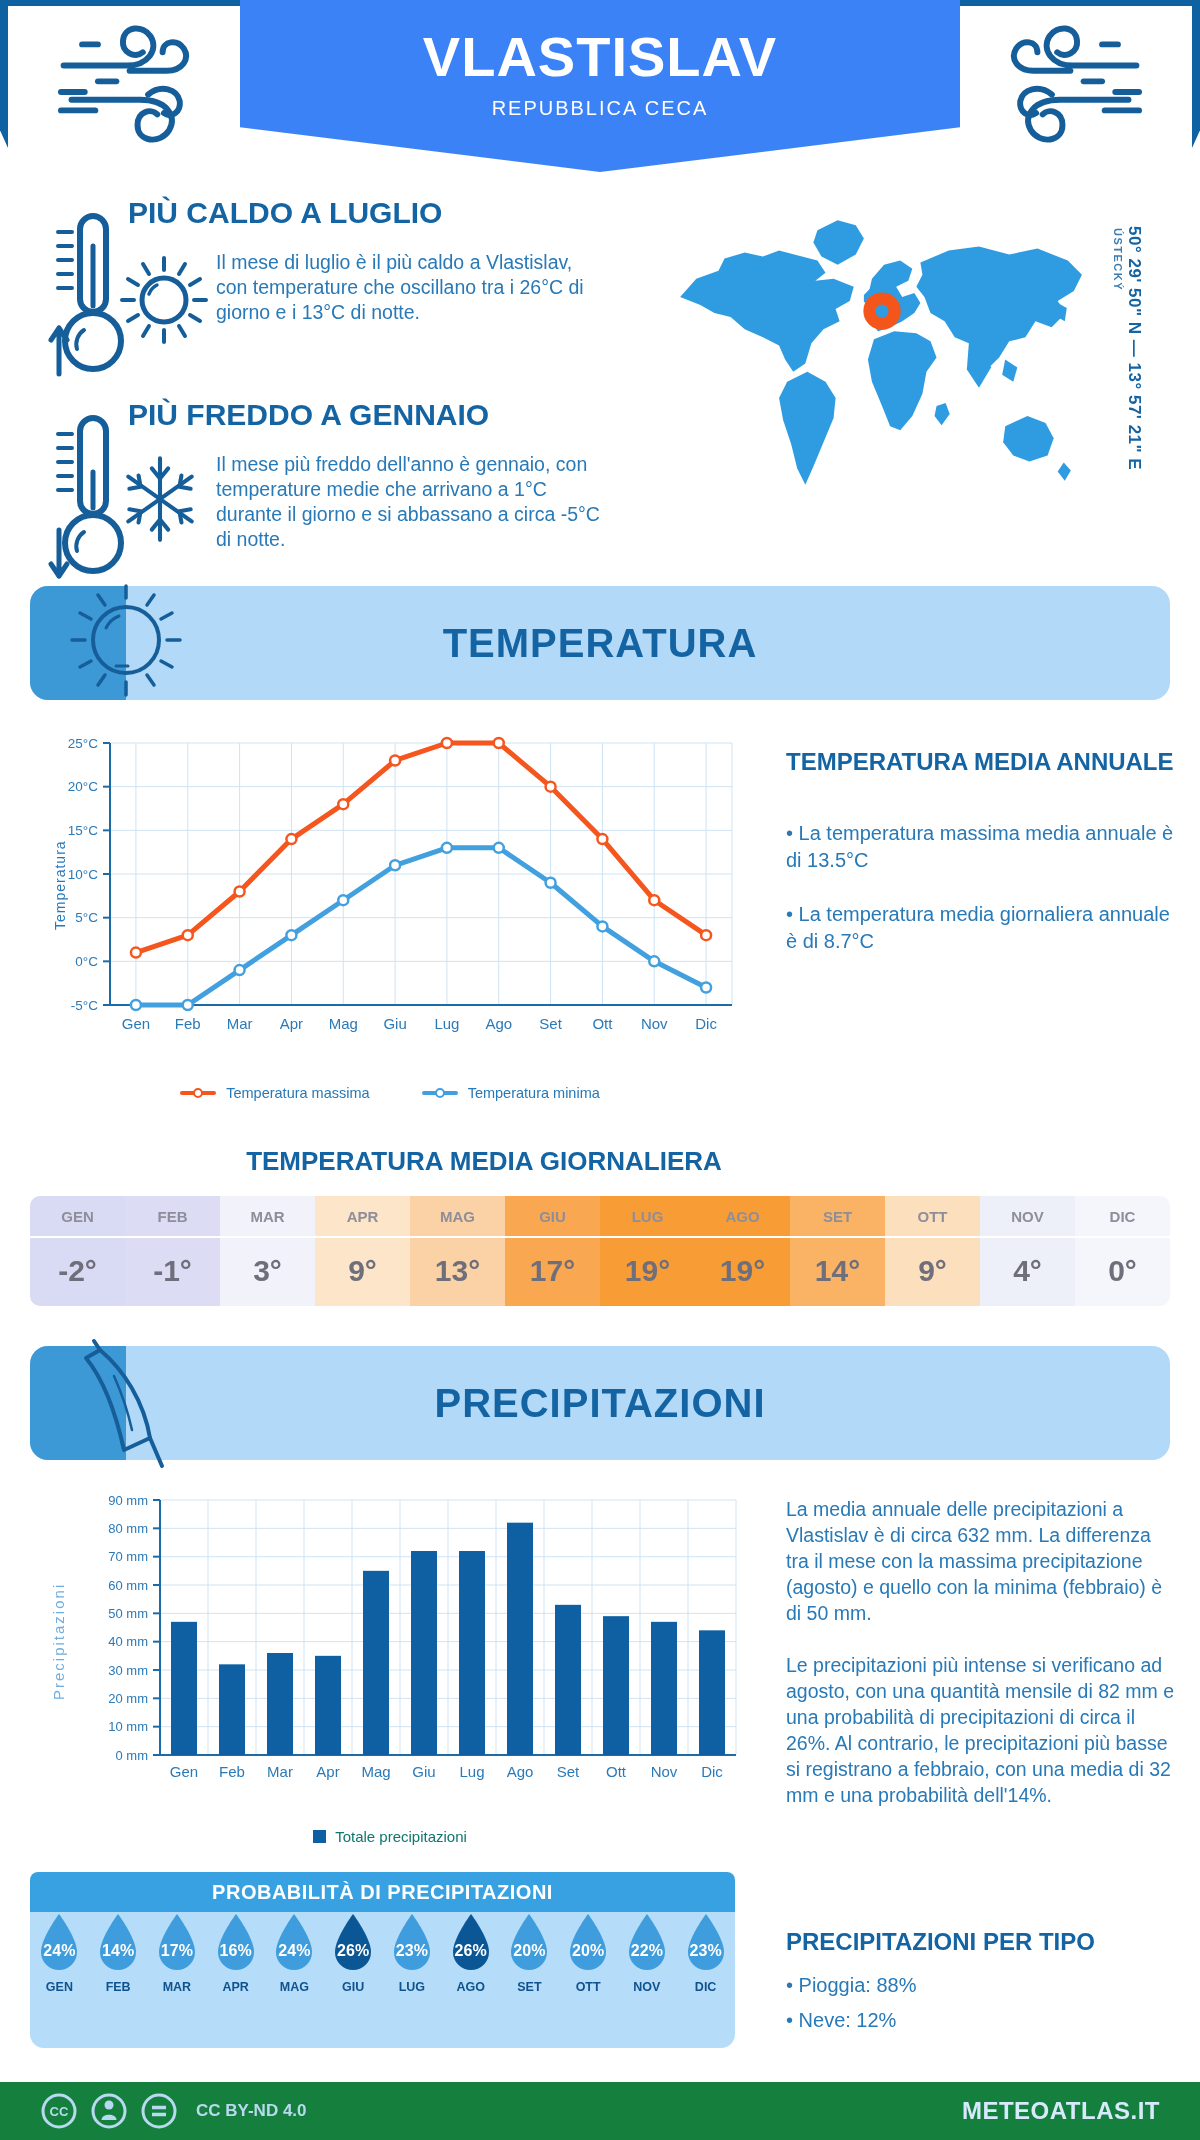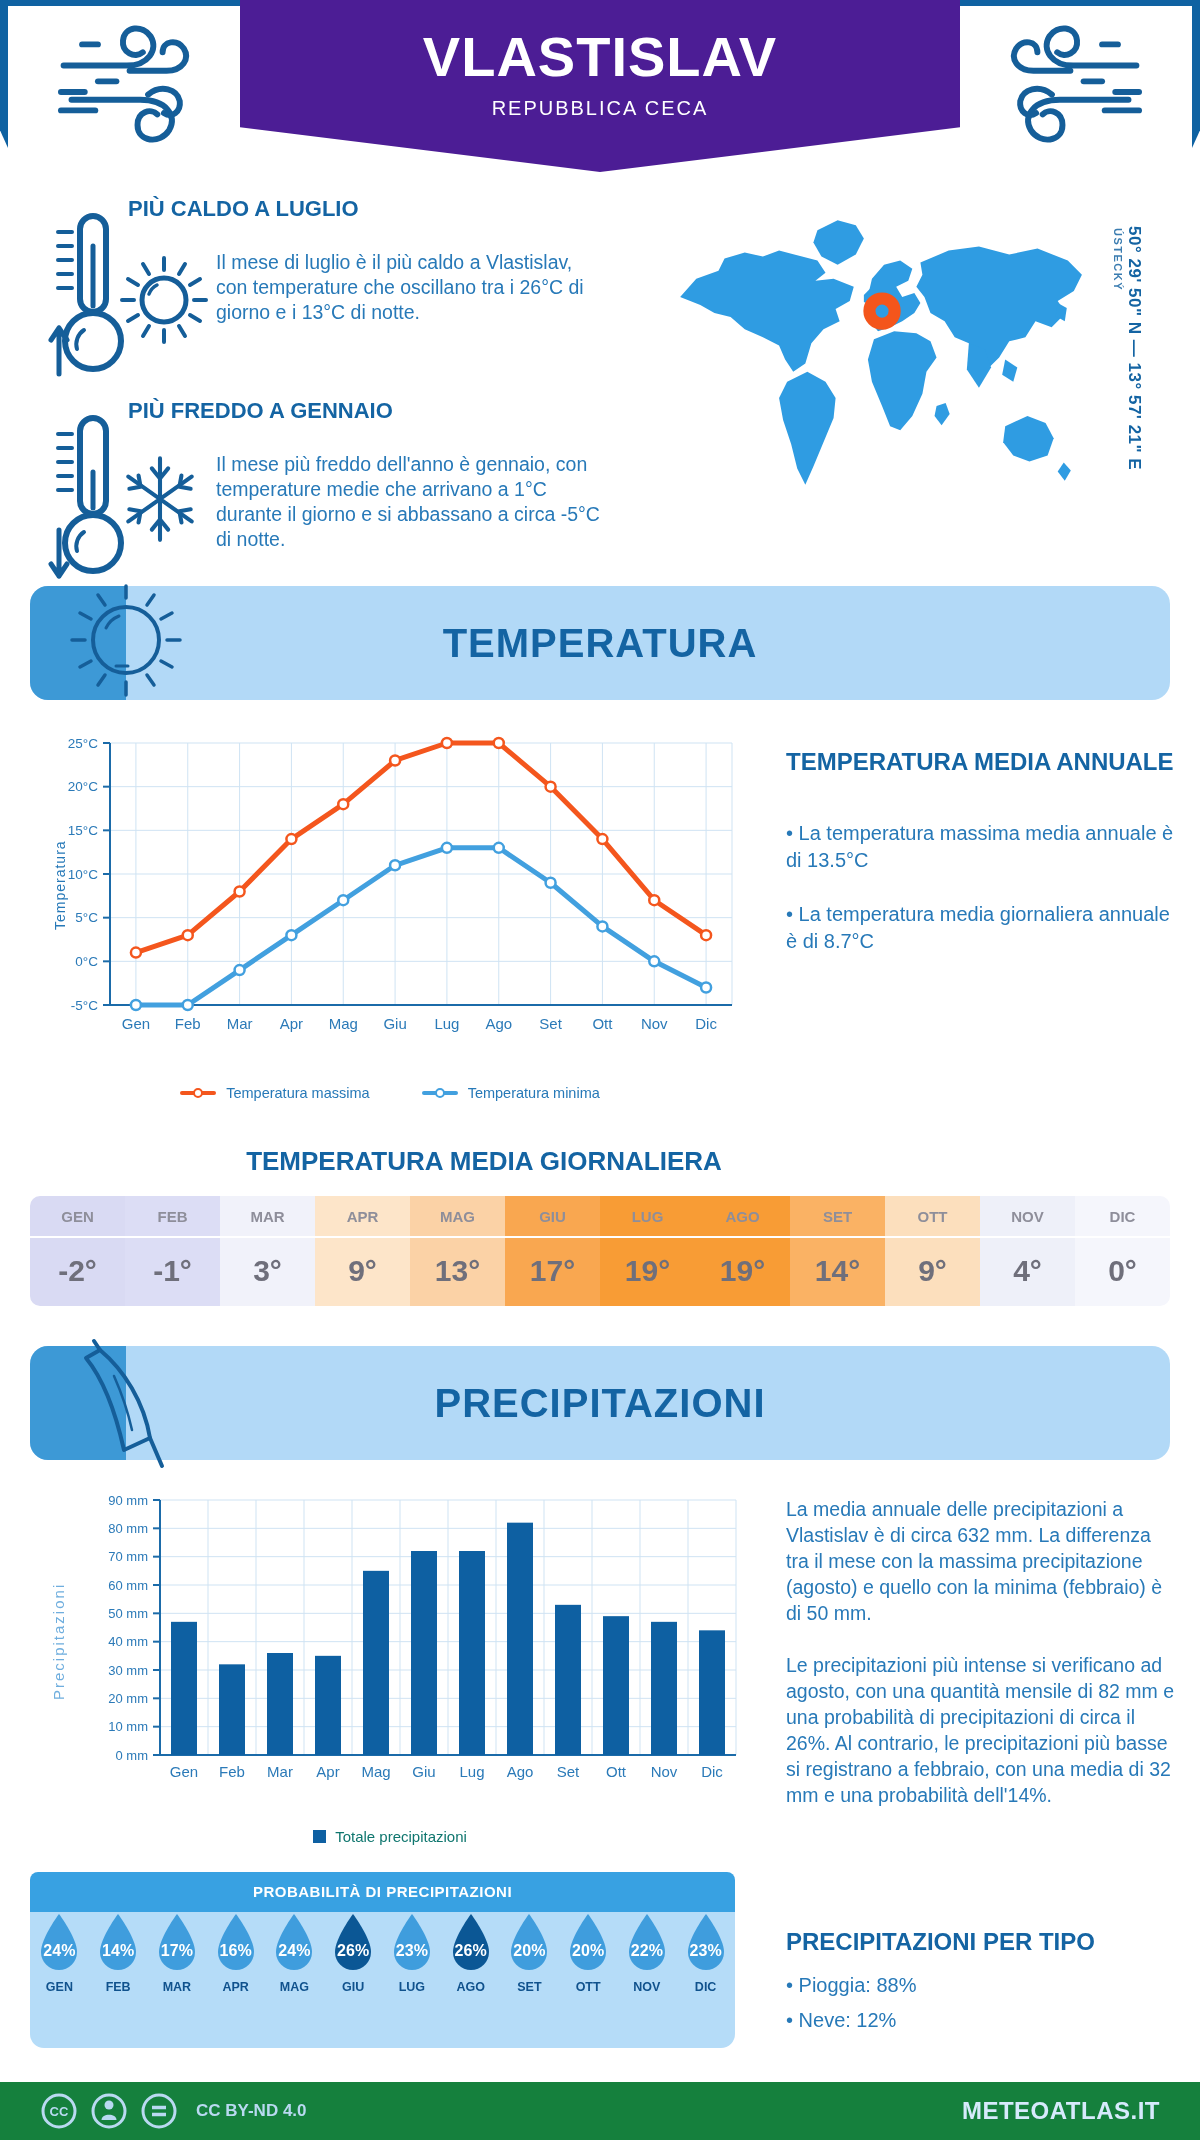--- a/index.html
+++ b/index.html
@@ -4,31 +4,31 @@
 <style>
   html,body{margin:0;padding:0;background:#fff;}
   #page{position:relative;width:1200px;height:2140px;background:#fff;overflow:hidden;
         font-family:"Liberation Sans",sans-serif;}
   
   .top-edge{position:absolute;left:0;top:0;width:1200px;height:6px;background:#0f62a2;}
   .ribbon{position:absolute;top:0;width:8px;height:148px;background:#0f62a2;}
   .ribbon.left{left:0;clip-path:polygon(0 0,100% 0,100% 100%,0 88%);}
   .ribbon.right{right:0;clip-path:polygon(0 0,100% 0,100% 88%,0 100%);}
   
-  .banner{position:absolute;left:240px;top:0;width:720px;height:172px;background:#4c1d95;
+  .banner{position:absolute;left:240px;top:0;width:720px;height:172px;background:#3b82f6;
           clip-path:polygon(0 0,100% 0,100% 74%,50% 100%,0 74%);text-align:center;color:#fff;}
   .banner .title{margin-top:24px;font-size:56px;font-weight:bold;letter-spacing:1px;}
   .banner .subtitle{margin-top:8px;font-size:20px;letter-spacing:2px;}
   
   .wind{position:absolute;top:18px;width:170px;height:132px;}
   .wind.l{left:38px;}
   .wind.r{right:38px;transform:scaleX(-1);}
   .wind path{stroke:#155e99;stroke-width:4.5;fill:none;stroke-linecap:round;}
   
-  .hl-title{position:absolute;font-size:22px;font-weight:bold;color:#1464a3;}
+  .hl-title{position:absolute;font-size:30px;font-weight:bold;color:#1464a3;}
   .hl-text{position:absolute;font-size:19.5px;line-height:25px;color:#2779b8;}
   .oicon path,.oicon circle,.oicon rect,.oicon line{stroke:#155e99;fill:none;stroke-linecap:round;stroke-linejoin:round;}
   
   .map{position:absolute;left:666px;top:208px;width:424px;height:298px;}
   .coords-wrap{position:absolute;right:56px;top:226px;height:300px;writing-mode:vertical-rl;}
   .coords{font-size:17px;font-weight:bold;color:#1464a3;letter-spacing:0.5px;}
   .region{font-size:11px;font-weight:bold;color:#3a7cb0;letter-spacing:1.5px;margin-top:2px;}
   
   .band{position:absolute;left:30px;width:1140px;height:114px;background:#b2d9f7;border-radius:18px;}
   .band .accent{position:absolute;left:0;top:0;width:96px;height:114px;background:#3d99d6;border-radius:18px 0 0 18px;}
@@ -61,21 +61,21 @@
   .tval{height:68px;line-height:66px;font-size:30px;font-weight:bold;color:#6f6f7b;}
   
   .chart2{position:absolute;left:40px;top:1478px;width:700px;height:330px;}
   .legend2{left:40px;top:1828px;width:700px;position:absolute;text-align:center;color:#0f766e;font-size:15px;}
   .lsq{display:inline-block;width:13px;height:13px;margin-right:9px;vertical-align:-1px;}
   .ptext{position:absolute;left:786px;top:1496px;width:392px;font-size:19.5px;line-height:26px;color:#2779b8;}
   .ptext .para{margin-bottom:26px;}
   
   .prob{position:absolute;left:30px;top:1872px;width:705px;}
   .prob-h{height:40px;background:#38a1e2;border-radius:8px 8px 0 0;color:#fff;
-          font-size:15px;font-weight:bold;text-align:center;line-height:40px;letter-spacing:0.5px;}
+          font-size:20px;font-weight:bold;text-align:center;line-height:40px;letter-spacing:0.5px;}
   .prob-body{height:136px;background:#b5dcf8;border-radius:0 0 14px 14px;display:flex;box-sizing:border-box;}
   .drop-col{flex:1;position:relative;text-align:center;}
   .drop-col .pct{position:absolute;left:0;top:30px;width:100%;color:#fff;font-weight:bold;font-size:16px;}
   .drop-col .dmonth{display:block;margin-top:4px;font-size:12.5px;font-weight:bold;color:#10528d;}
   
   .ptype{position:absolute;left:786px;top:1928px;width:400px;}
   .ptype h3{margin:0 0 16px 0;font-size:24px;font-weight:bold;color:#1464a3;}
   .ptype .bullet{margin-bottom:8px;}
   
   .footer{position:absolute;left:0;top:2082px;width:1200px;height:58px;background:#15803d;

